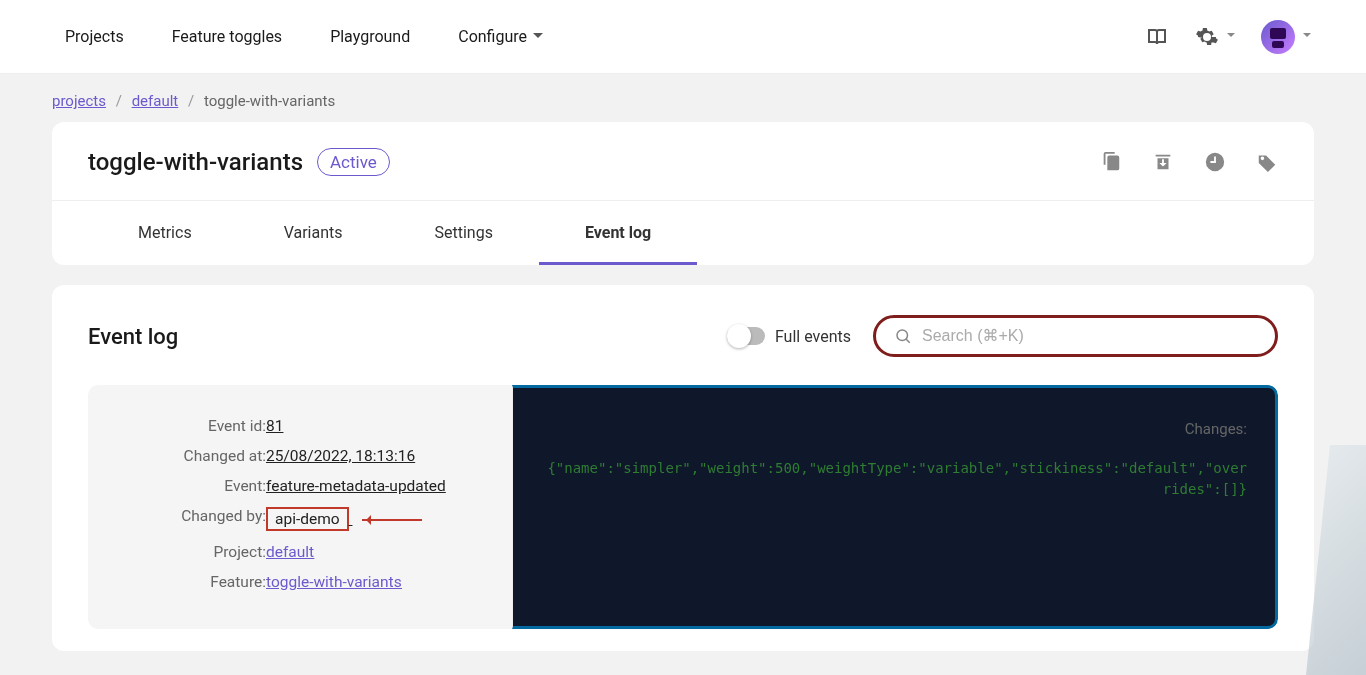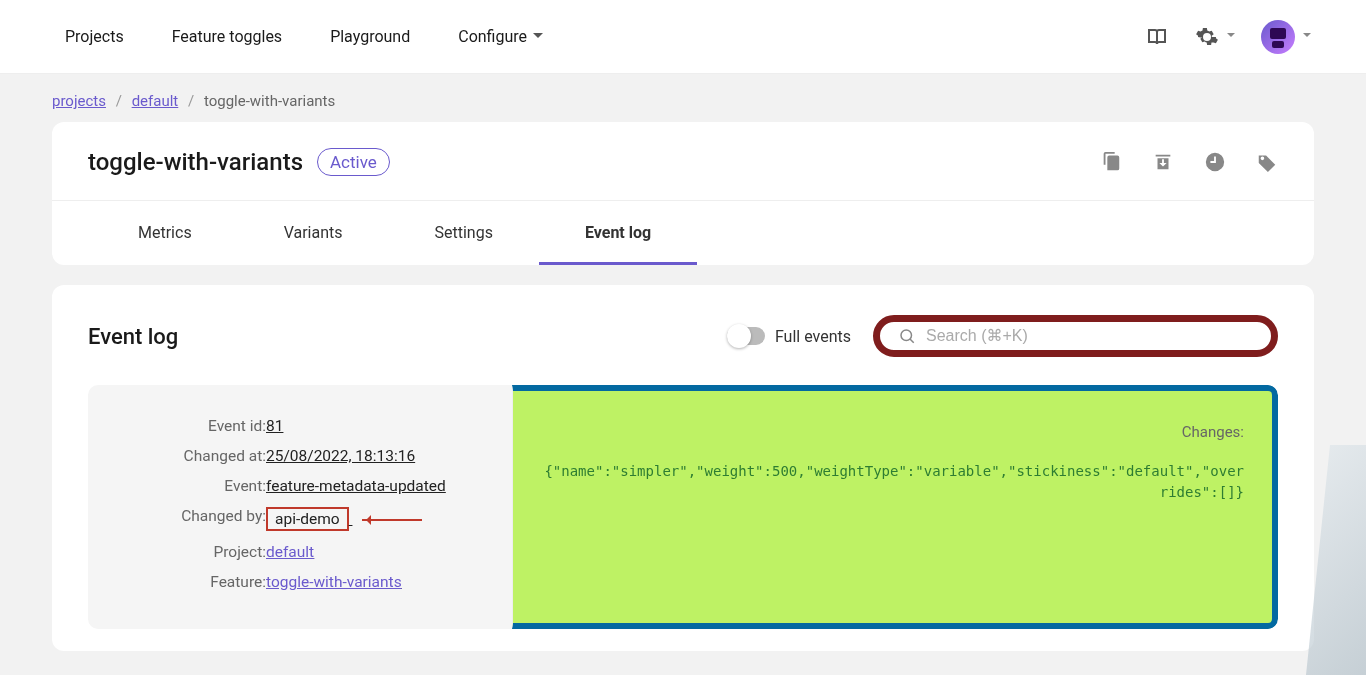--- a/index.html
+++ b/index.html
@@ -134,21 +134,21 @@
   .toggle-switch {
     width: 38px; height: 18px; border-radius: 10px; background: #bbb;
     position: relative; cursor:pointer;
   }
   .toggle-switch::after {
     content:""; position:absolute; left:0px; top:-3px; width:24px; height:24px;
     background:#fff; border-radius:50%; box-shadow:0 1px 3px rgba(0,0,0,.3);
   }
   .search-box {
     display:flex; align-items:center;
-    border: 7px solid #7f1d1d; border-radius: 22px;
+    border: 3px solid #7f1d1d; border-radius: 22px;
     height: 42px; width: 405px; padding: 0 18px; gap:10px;
   }
   .search-box svg { width:18px; height:18px; color:#888; flex:none; }
   .search-box input {
     border:none; outline:none; font-size:16px; flex:1;
     color:#333;
   }
   .search-box input::placeholder { color:#aaa; }
 
   
@@ -178,21 +178,21 @@
   .hl-arrow {
     display:inline-block; width:60px; height:2px; background:#c0392b;
     vertical-align:middle; margin-left:10px; position:relative;
   }
   .hl-arrow::before {
     content:""; position:absolute; left:-1px; top:-4px;
     border:5px solid transparent; border-right-color:#c0392b;
   }
 
   .event-changes {
-    flex:1; background:#bef264; border:6px solid #0369a1; border-left:1px solid #eee;
+    flex:1; background:#0f172a; border:3px solid #0369a1; border-left:1px solid #eee;
     border-radius:0 10px 10px 0;
     padding: 32px 28px;
     font-size:15px;
   }
   .changes-label { color:#666; margin-bottom:20px; }
   .json-diff {
     font-family: ui-monospace, SFMono-Regular, "SF Mono", Menlo, Consolas, monospace;
     color: #2e7d32;
     font-size: 14px;
     line-height: 1.5;

